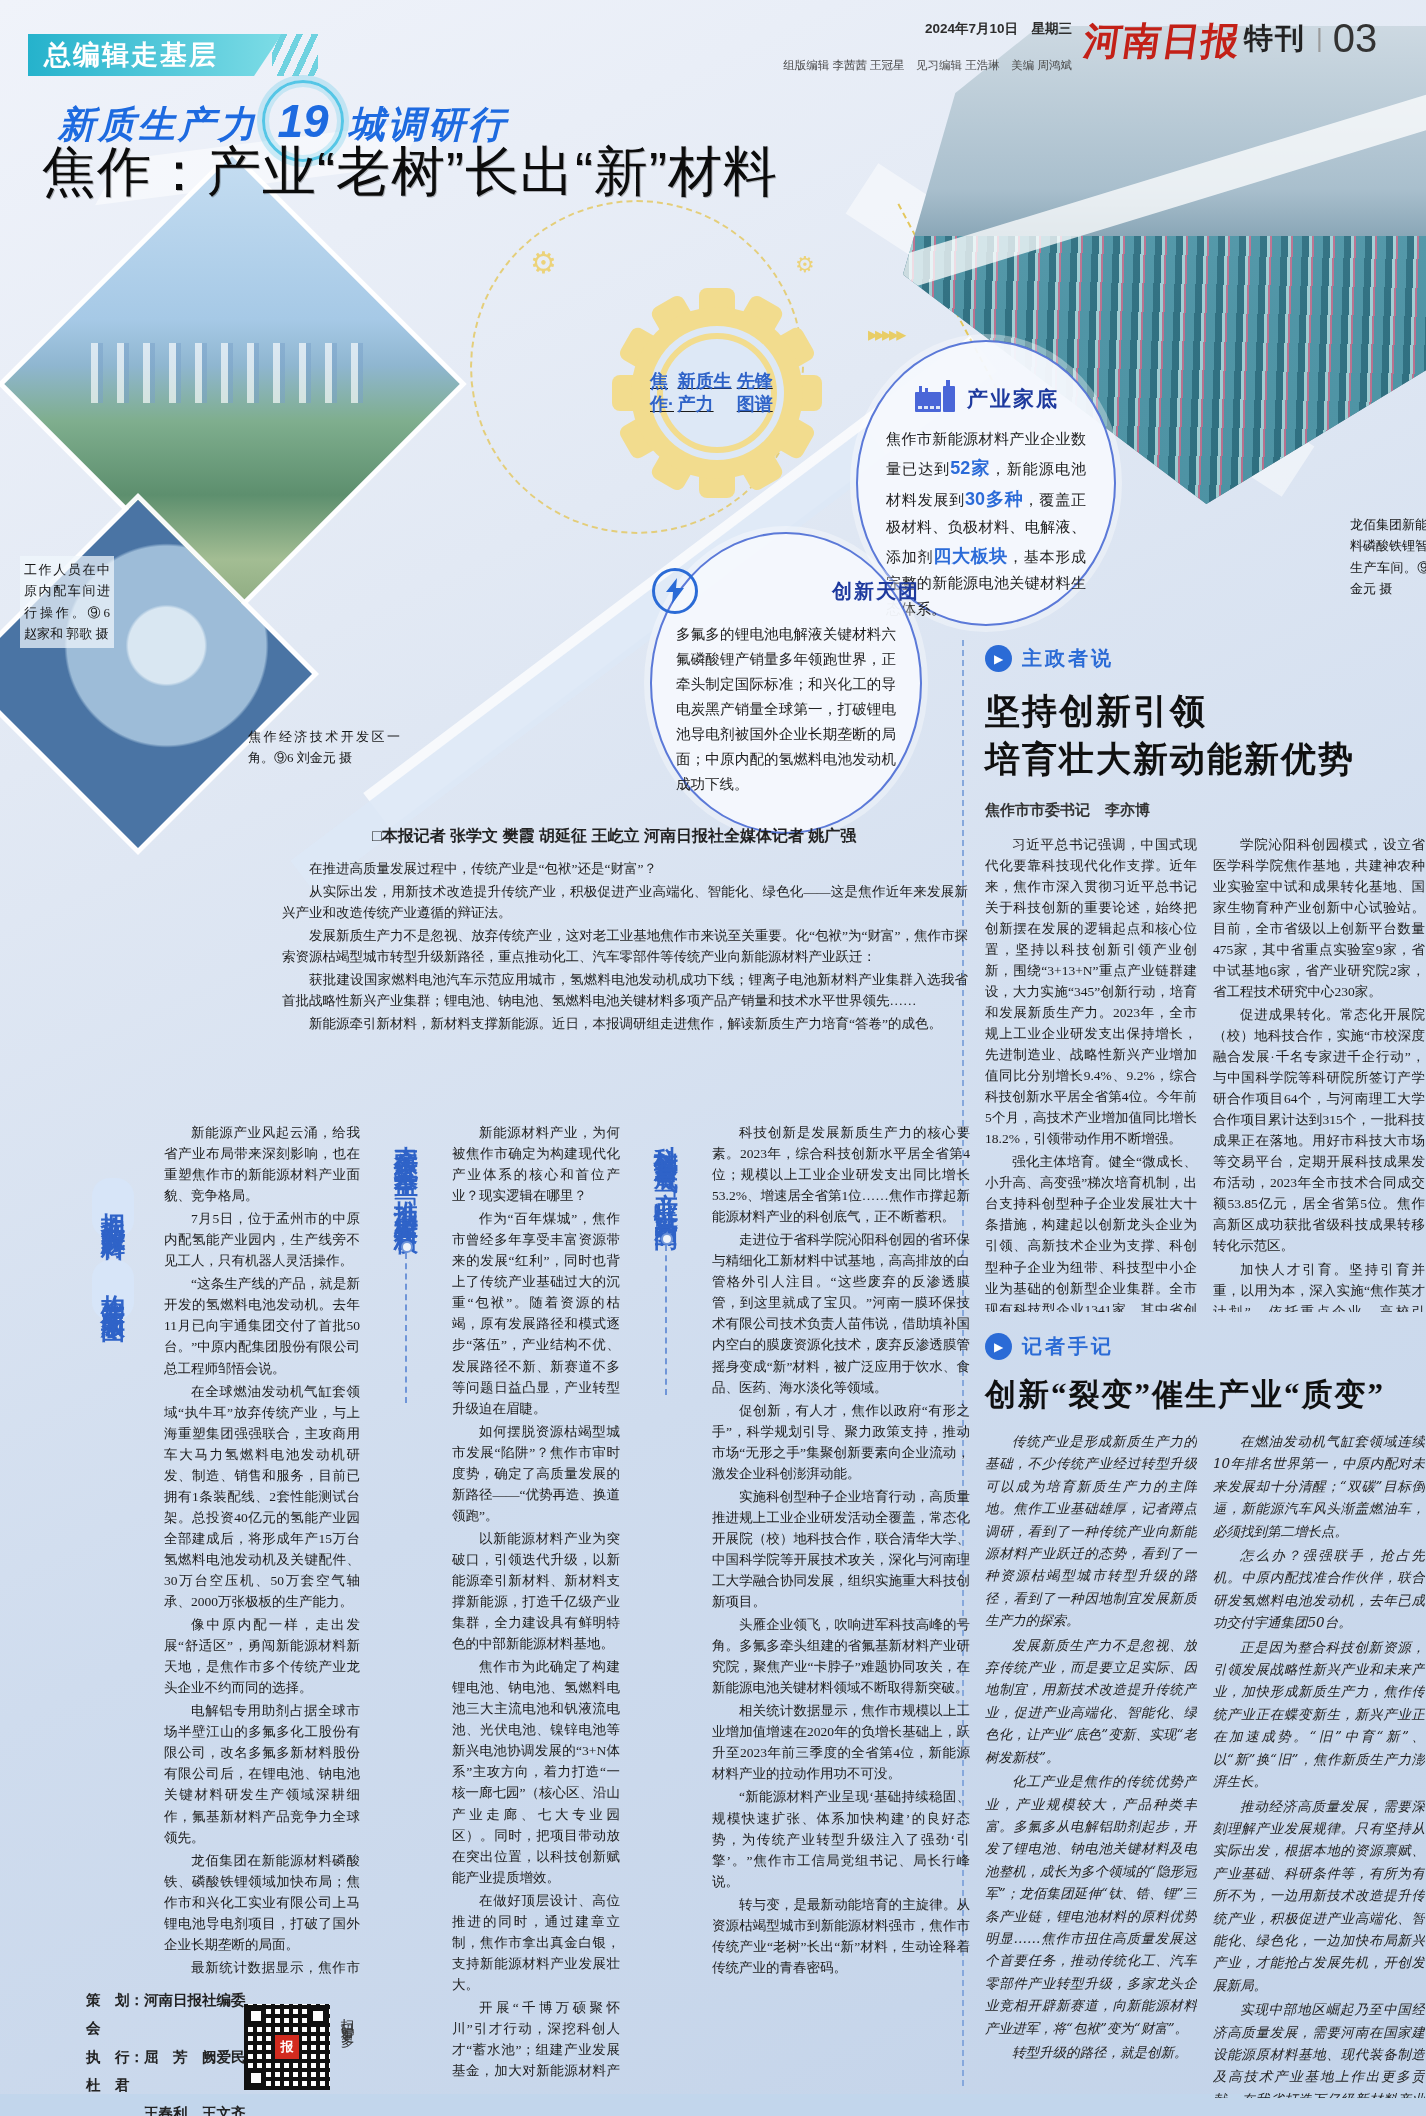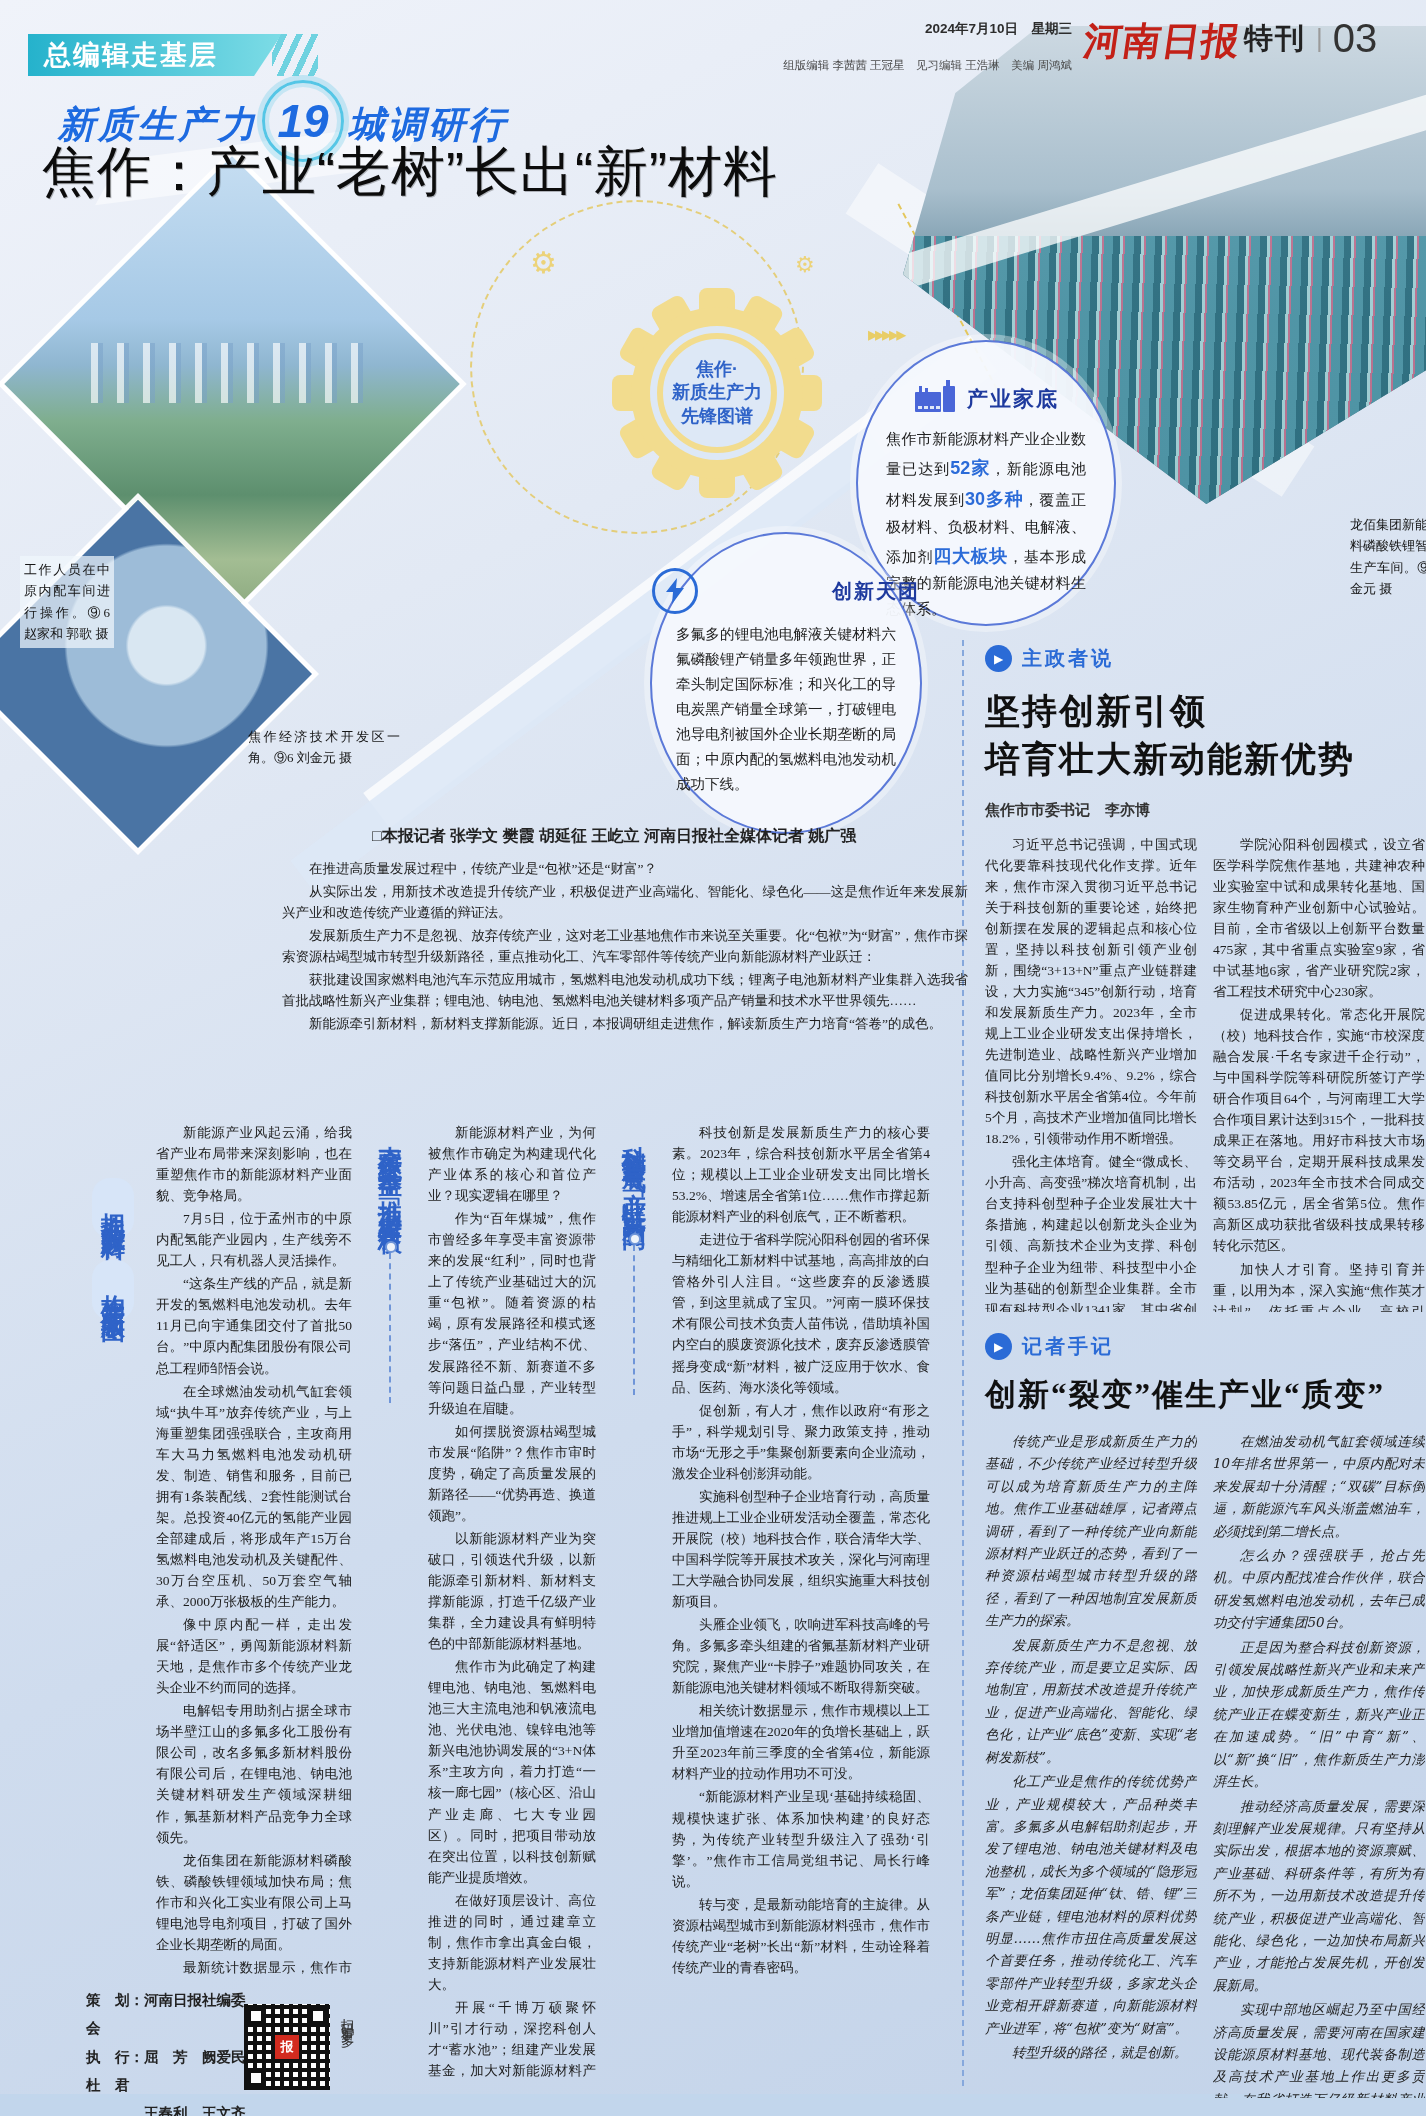--- a/index.html
+++ b/index.html
@@ -64,21 +64,21 @@
   .caption{z-index:7;font-size:13px;line-height:1.65;color:#151515;text-align:justify;}
   .cap-city{position:absolute;left:248px;top:726px;width:152px;}
   .cap-worker{position:absolute;left:20px;top:556px;width:86px;background:rgba(240,246,252,.72);padding:3px 4px;}
   .cap-factory{position:absolute;left:1306px;top:514px;width:104px;margin-left:44px;}
   
   .gear{position:absolute;left:612px;top:288px;width:210px;height:210px;z-index:3;}
   .gear .bar{position:absolute;left:50%;top:50%;width:36px;height:210px;margin:-105px 0 0 -18px;
     background:#f2dc8e;border-radius:8px;}
   .gear .body{position:absolute;left:50%;top:50%;width:172px;height:172px;margin:-86px;background:#f2dc8e;border-radius:50%;}
   .gear .face{position:absolute;left:50%;top:50%;width:134px;height:134px;margin:-67px;background:#dde8f6;border-radius:50%;
-    display:flex;flex-direction:column;align-items:center;justify-content:center;}
+    display:flex;flex-direction:row;align-items:center;text-decoration:underline;}
   .gear .face:before{content:'';position:absolute;inset:7px;border:6px solid #f2dc8e;border-radius:50%;}
   .gear .gl{position:relative;z-index:2;font-family:"Liberation Sans",sans-serif;font-weight:bold;
     font-size:18px;color:#2f63c8;line-height:1.3;}
   
   .cbox{position:absolute;border-radius:50%;background:rgba(245,248,253,.96);border:2px solid #5b79d8;z-index:4;
     box-shadow:0 0 0 6px rgba(255,255,255,.35);}
   .cbox .ch{display:flex;align-items:center;justify-content:center;gap:10px;
     font-family:"Liberation Sans",sans-serif;font-weight:bold;color:#1e3a9e;}
   .cbox .ctext{font-size:15px;line-height:1.72;text-align:justify;color:#222;}
   .cbox .hl{color:#2b6bd8;font-weight:bold;font-size:18px;font-family:"Liberation Sans",sans-serif;}
@@ -89,21 +89,21 @@
   .box-innovation .ch{margin-top:34px;font-size:20px;letter-spacing:2px;justify-content:space-between;}
   .box-innovation .ctext{margin:8px 24px 0 24px;font-size:14.5px;}
   .ic-bolt{width:40px;height:40px;border:3px solid #2b6bd6;border-radius:50%;display:flex;align-items:center;justify-content:center;}
   .ic-bolt svg{display:block;}
   
   .byline{position:absolute;left:372px;top:826px;z-index:6;font-size:16px;font-weight:bold;color:#222;
     font-family:"Liberation Sans",sans-serif;}
   .intro{position:absolute;left:282px;top:858px;width:686px;z-index:6;}
   .intro p{margin:0;text-indent:2em;font-size:16.5px;line-height:1.6;text-align:justify;color:#151515;}
   
-  .body-left{position:absolute;left:88px;top:1122px;width:886px;z-index:6;display:flex;gap:22px;}
+  .body-left{position:absolute;left:88px;top:1122px;width:886px;z-index:6;display:flex;gap:30px;}
   .news p{margin:0 0 2px;text-indent:2em;font-size:13.5px;line-height:1.56;text-align:justify;color:#1d1d1d;}
   .colA{width:196px;height:852px;overflow:hidden;}
   .colB{width:168px;height:962px;overflow:hidden;}
   .colC{width:258px;height:962px;overflow:hidden;}
   .vlab{writing-mode:vertical-rl;font-family:"Liberation Sans",sans-serif;font-weight:bold;color:#2f63c8;
     text-align:start;}
   .vlab .seg{display:inline-block;font-size:24px;letter-spacing:4px;}
   .vlab1{width:46px;margin-top:56px;height:560px;}
   .vlab1 .seg{background:#d7e5f8;border-radius:18px;padding:16px 5px;margin-bottom:18px;}
   .vlab23{width:32px;margin-top:4px;height:962px;}

